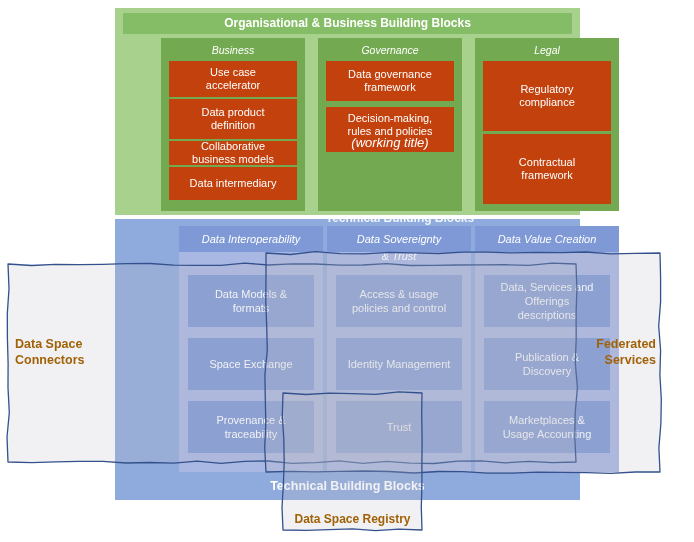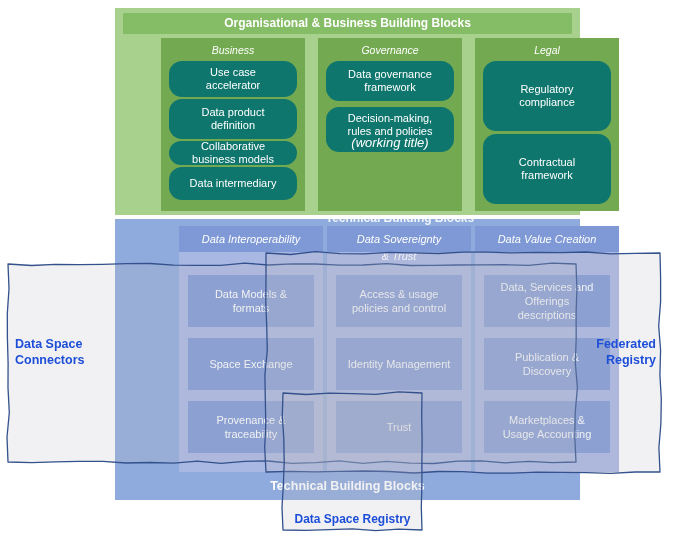--- a/index.html
+++ b/index.html
@@ -7,22 +7,22 @@
           font-family:"Liberation Sans",sans-serif;overflow:hidden;}
 
   
   #org{position:absolute;left:115px;top:8px;width:465px;height:207px;background:#a9d18e;z-index:1;}
   .org-title{position:absolute;left:8px;top:5px;right:8px;height:21px;background:#85bd66;
              color:#fff;font-weight:bold;font-size:12px;text-align:center;line-height:21px;}
   .org-cols{position:absolute;left:16px;top:30px;display:flex;gap:13px;margin-left:30px;}
   .org-col{width:144px;height:173px;background:#73a950;box-sizing:border-box;padding-top:4px;}
   .org-col-header{color:#fff;font-style:italic;font-size:10.5px;text-align:center;height:17px;line-height:17px;}
   .org-items{padding:2px 8px 0 8px;display:flex;flex-direction:column;}
-  .org-item{background:#0f766e;color:#fff;font-size:11px;line-height:13px;text-align:center;
-            display:flex;flex-direction:column;align-items:center;justify-content:center;padding:0 14px;box-sizing:border-box;border-radius:13px;}
+  .org-item{background:#c2410c;color:#fff;font-size:11px;line-height:13px;text-align:center;
+            display:flex;flex-direction:column;align-items:center;justify-content:center;padding:0 14px;box-sizing:border-box;}
   .col-business .org-item{margin-bottom:2px;}
   .col-business .org-item:nth-child(1){height:36px;}
   .col-business .org-item:nth-child(2){height:40px;}
   .col-business .org-item:nth-child(3){height:24px;}
   .col-business .org-item:nth-child(4){height:33px;}
   .col-governance .org-item{margin-bottom:6px;}
   .col-governance .org-item:nth-child(1){height:40px;}
   .col-governance .org-item:nth-child(2){height:45px;}
   .col-governance .org-item:nth-child(3){height:48px;}
   .col-legal .org-item{margin-bottom:3px;}
@@ -41,21 +41,21 @@
   .tech-item{height:52px;background:#7e99d5;color:#fff;font-size:11px;line-height:14px;text-align:center;
              display:flex;align-items:center;justify-content:center;padding:0 10px;box-sizing:border-box;}
   .tech-footer{position:absolute;left:0;bottom:4px;width:100%;text-align:center;color:#fff;
                font-weight:bold;font-size:12.5px;height:20px;line-height:20px;}
   .hidden-title-clip{position:absolute;left:0;top:0;width:100%;height:7px;overflow:hidden;}
   .hidden-title{position:absolute;left:155px;top:-8px;width:260px;text-align:center;color:#ffffff;
                 font-weight:bold;font-size:12px;line-height:15px;opacity:.85;}
 
   
   #overlay-svg{position:absolute;left:0;top:0;z-index:5;pointer-events:none;}
-  .ov-label{position:absolute;z-index:6;color:#1d4ed8;font-weight:bold;font-size:12.5px;line-height:16px;}
+  .ov-label{position:absolute;z-index:6;color:#a16207;font-weight:bold;font-size:12.5px;line-height:16px;}
   #lbl-connectors{left:15px;top:336px;width:92px;text-align:left;}
   #lbl-federated{left:588px;top:336px;width:68px;text-align:right;}
   #lbl-registry{left:283px;top:511px;width:139px;text-align:center;font-size:12px;}
 </style>
 </head>
 <body>
 
 <div id="canvas">
 
   <div id="org">
@@ -147,18 +147,18 @@
       <path d="M283.0,393.0 L 306.2,394.5 L 329.3,393.2 L 352.5,393.6 L 375.7,394.4 L 398.8,391.9 L 422.0,393.0 L 421.7,415.8 L 422.1,438.7 L 421.9,461.5 L 421.9,484.3 L 421.3,507.2 L 422.0,530.0 L 398.8,529.2 L 375.7,530.6 L 352.5,528.9 L 329.3,529.6 L 306.2,530.3 L 283.0,530.0 L 282.0,507.2 L 283.4,484.3 L 284.2,461.5 L 283.8,438.7 L 282.3,415.8 L 283.0,393.0 Z" fill="rgba(190,192,202,0.22)" stroke="#33518c" stroke-width="1.3" stroke-linejoin="round"></path>
     </svg>
 
   <div class="ov-label" id="lbl-connectors">
     <div>Data Space</div>
     <div>Connectors</div>
   </div>
 
   <div class="ov-label" id="lbl-federated">
     <div>Federated</div>
-    <div>Registry</div>
+    <div>Services</div>
   </div>
 
   <div class="ov-label" id="lbl-registry">Data Space Registry</div>
 
 </div>
 
 </body></html>

